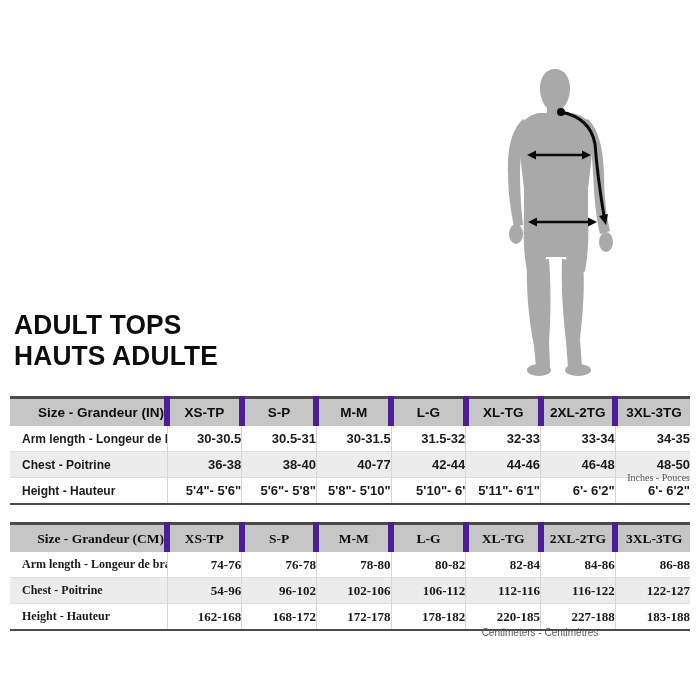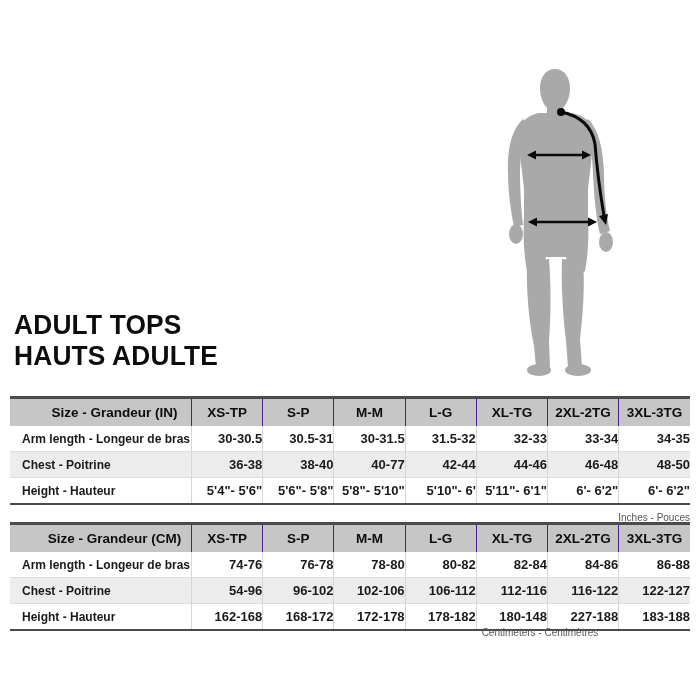--- a/index.html
+++ b/index.html
@@ -9,37 +9,37 @@
   }
   
   .figure-wrap{position:absolute;left:478px;top:20px;width:222px;height:362px;}
   
   .title-block{position:absolute;left:14px;top:309px;transform:scaleX(0.94);transform-origin:left top;}
   .title-line{font-size:28px;line-height:31px;font-weight:800;letter-spacing:0.2px;color:#0d0d0d;white-space:nowrap;}
   
   .size-table{position:absolute;left:10px;width:680px;border-collapse:collapse;table-layout:fixed;
     border-bottom:2px solid #4b4b4b;}
   .table-in{top:396px;}
-  .table-cm{top:522px;}
+  .table-cm{top:522px;font-family:Liberation Serif, serif;}
   .size-table th,.size-table td{padding:0;margin:0;white-space:nowrap;overflow:hidden;}
   .size-table thead th{
     background:#c6c6c6;border-top:3px solid #4b4b4b;height:27px;
     font-size:13.5px;font-weight:700;color:#0d0d0d;text-align:center;
-    border-left:1px solid #4c1d95;
+    border-left:6px solid #4c1d95;
   }
-  .size-table thead th:first-child{border-left:none;text-align:center;padding-left:28px;width:153px;}
+  .size-table thead th:first-child{border-left:none;text-align:right;padding-left:1px;width:153px;}
   .size-table tbody td{
     height:25px;font-size:13px;font-weight:600;text-align:right;color:#1a1a1a;
     border-left:1px solid #d6d6d6;
   }
   .size-table tbody td:first-child{border-left:none;text-align:left;padding-left:12px;font-size:12px;}
   .size-table tbody tr + tr td{border-top:1px solid #dedede;}
   .size-table tbody tr.stripe{background:#ececec;margin-top:36px;}
   .unit-note{position:absolute;right:10px;width:300px;text-align:right;font-size:10px;color:#555;}
-  .unit-note-in{top:512px;}
+  .unit-note-in{top:472px;font-family:Liberation Serif, serif;}
   .unit-note-cm{top:627px;text-align:center;}
 </style>
 </head>
 <body>
 
 <div class="figure-wrap">
   <svg width="222" height="362" viewBox="0 0 222 362" xmlns="http://www.w3.org/2000/svg">
 
     <g fill="#a9a9a9">
       <path d="M77,49 C86,49 92,57 92,68 C92,77 89,84 84,89 L82,95 L72,95 L70,89 C65,84 62,77 62,68 C62,57 68,49 77,49 Z"></path>
@@ -162,19 +162,19 @@
       <td>112-116</td>
       <td>116-122</td>
       <td>122-127</td>
     </tr>
     <tr>
       <td>Height - Hauteur</td>
       <td>162-168</td>
       <td>168-172</td>
       <td>172-178</td>
       <td>178-182</td>
-      <td>180-148</td>
+      <td>220-185</td>
       <td>227-188</td>
       <td>183-188</td>
     </tr>
   </tbody>
 </table>
 <div class="unit-note unit-note-cm">Centimeters - Centimètres</div>
 
 </body></html>

